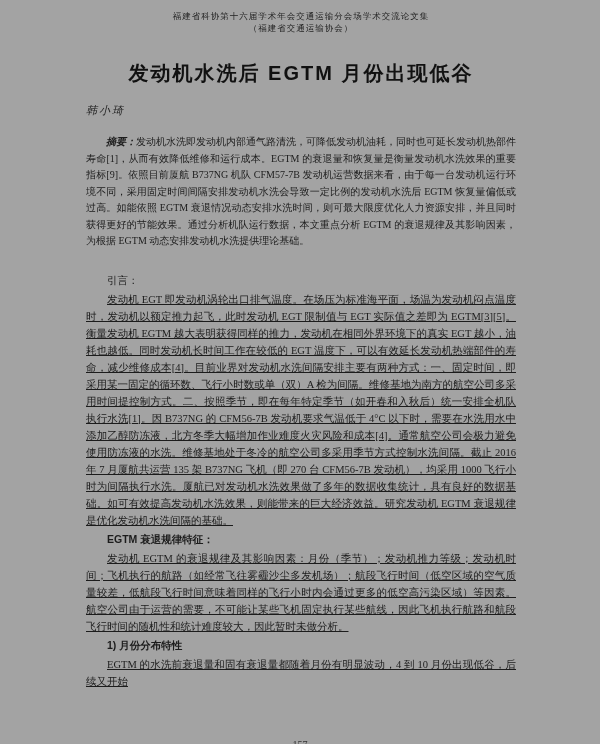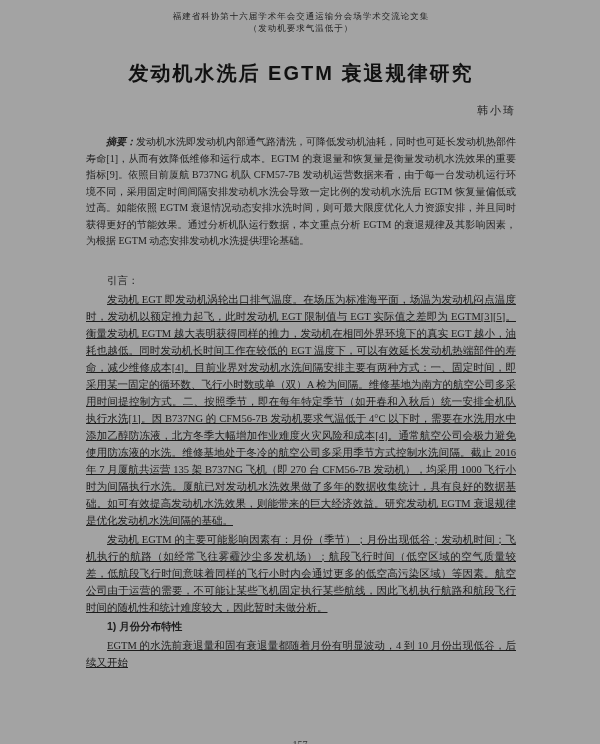--- a/index.html
+++ b/index.html
@@ -34,26 +34,27 @@
     text-align: center;
     font-family: "Liberation Sans", "DejaVu Sans", sans-serif;
     font-weight: bold;
     font-size: 20px;
     letter-spacing: 2px;
     margin-top: 26px;
     margin-bottom: 0;
     color: #111;
   }
   .author {
-    text-align: right;
+    text-align: left;
     font-size: 11px;
     letter-spacing: 2px;
     margin-top: 16px;
     margin-bottom: 0;
     color: #222;
+    font-style: italic;
   }
   .abstract {
     margin-top: 16px;
     font-size: 10px;
     line-height: 16.5px;
     text-align: justify;
     text-indent: 2em;
   }
   .abstract .label,
   .keywords .label {
@@ -107,35 +108,36 @@
     color: #333;
   }
 </style>
 </head>
 <body>
 
 <div class="page">
   <div class="inner">
 
     <div class="header-line">福建省科协第十六届学术年会交通运输分会场学术交流论文集</div>
-    <div class="header-line">（发动机要求气温低于）</div>
+    <div class="header-line">（福建省交通运输协会）</div>
 
-    <h1 class="paper-title">发动机水洗后 EGTM 衰退规律研究</h1>
+    <h1 class="paper-title">发动机水洗后 EGTM 月份出现低谷</h1>
 
     <div class="author">韩小琦</div>
 
     <p class="abstract"><span class="label">摘要：</span><span>发动机水洗即发动机内部通气路清洗，可降低发动机油耗，同时也可延长发动机热部件寿命[1]，从而有效降低维修和运行成本。EGTM 的衰退量和恢复量是衡量发动机水洗效果的重要指标[9]。依照目前厦航 B737NG 机队 CFM57-7B 发动机运营数据来看，由于每一台发动机运行环境不同，采用固定时间间隔安排发动机水洗会导致一定比例的发动机水洗后 EGTM 恢复量偏低或过高。如能依照 EGTM 衰退情况动态安排水洗时间，则可最大限度优化人力资源安排，并且同时获得更好的节能效果。通过分析机队运行数据，本文重点分析 EGTM 的衰退规律及其影响因素，为根据 EGTM 动态安排发动机水洗提供理论基础。</span></p>
 
 
     <h2 class="section-heading intro-heading">引言：</h2>
 
     <p class="body-para">发动机 EGT 即发动机涡轮出口排气温度。在场压为标准海平面，场温为发动机闷点温度时，发动机以额定推力起飞，此时发动机 EGT 限制值与 EGT 实际值之差即为 EGTM[3][5]。衡量发动机 EGTM 越大表明获得同样的推力，发动机在相同外界环境下的真实 EGT 越小，油耗也越低。同时发动机长时间工作在较低的 EGT 温度下，可以有效延长发动机热端部件的寿命，减少维修成本[4]。目前业界对发动机水洗间隔安排主要有两种方式：一、固定时间，即采用某一固定的循环数、飞行小时数或单（双）A 检为间隔。维修基地为南方的航空公司多采用时间提控制方式。二、按照季节，即在每年特定季节（如开春和入秋后）统一安排全机队执行水洗[1]。因 B737NG 的 CFM56-7B 发动机要求气温低于 4°C 以下时，需要在水洗用水中添加乙醇防冻液，北方冬季大幅增加作业难度火灾风险和成本[4]。通常航空公司会极力避免使用防冻液的水洗。维修基地处于冬冷的航空公司多采用季节方式控制水洗间隔。截止 2016 年 7 月厦航共运营 135 架 B737NG 飞机（即 270 台 CFM56-7B 发动机），均采用 1000 飞行小时为间隔执行水洗。厦航已对发动机水洗效果做了多年的数据收集统计，具有良好的数据基础。如可有效提高发动机水洗效果，则能带来的巨大经济效益。研究发动机 EGTM 衰退规律是优化发动机水洗间隔的基础。</p>
 
+    <h3 class="bold-heading">EGTM 衰退规律特征：</h3>
 
-    <p class="body-para">发动机 EGTM 的主要可能影响因素有：月份（季节）；月份出现低谷；发动机时间；飞机执行的航路（如经常飞往雾霾沙尘多发机场）；航段飞行时间（低空区域的空气质量较差，低航段飞行时间意味着同样的飞行小时内会通过更多的低空高污染区域）等因素。航空公司由于运营的需要，不可能让某些飞机固定执行某些航线，因此飞机执行航路和航段飞行时间的随机性和统计难度较大，因此暂时未做分析。</p>
+    <p class="body-para">发动机 EGTM 的衰退规律及其影响因素：月份（季节）；发动机推力等级；发动机时间；飞机执行的航路（如经常飞往雾霾沙尘多发机场）；航段飞行时间（低空区域的空气质量较差，低航段飞行时间意味着同样的飞行小时内会通过更多的低空高污染区域）等因素。航空公司由于运营的需要，不可能让某些飞机固定执行某些航线，因此飞机执行航路和航段飞行时间的随机性和统计难度较大，因此暂时未做分析。</p>
 
     <h3 class="bold-heading">1) 月份分布特性</h3>
 
 
     <p class="body-para">EGTM 的水洗前衰退量和固有衰退量都随着月份有明显波动，4 到 10 月份出现低谷，后续又开始</p>
 
   </div>
 
   <div class="page-number">157</div>
 </div>

